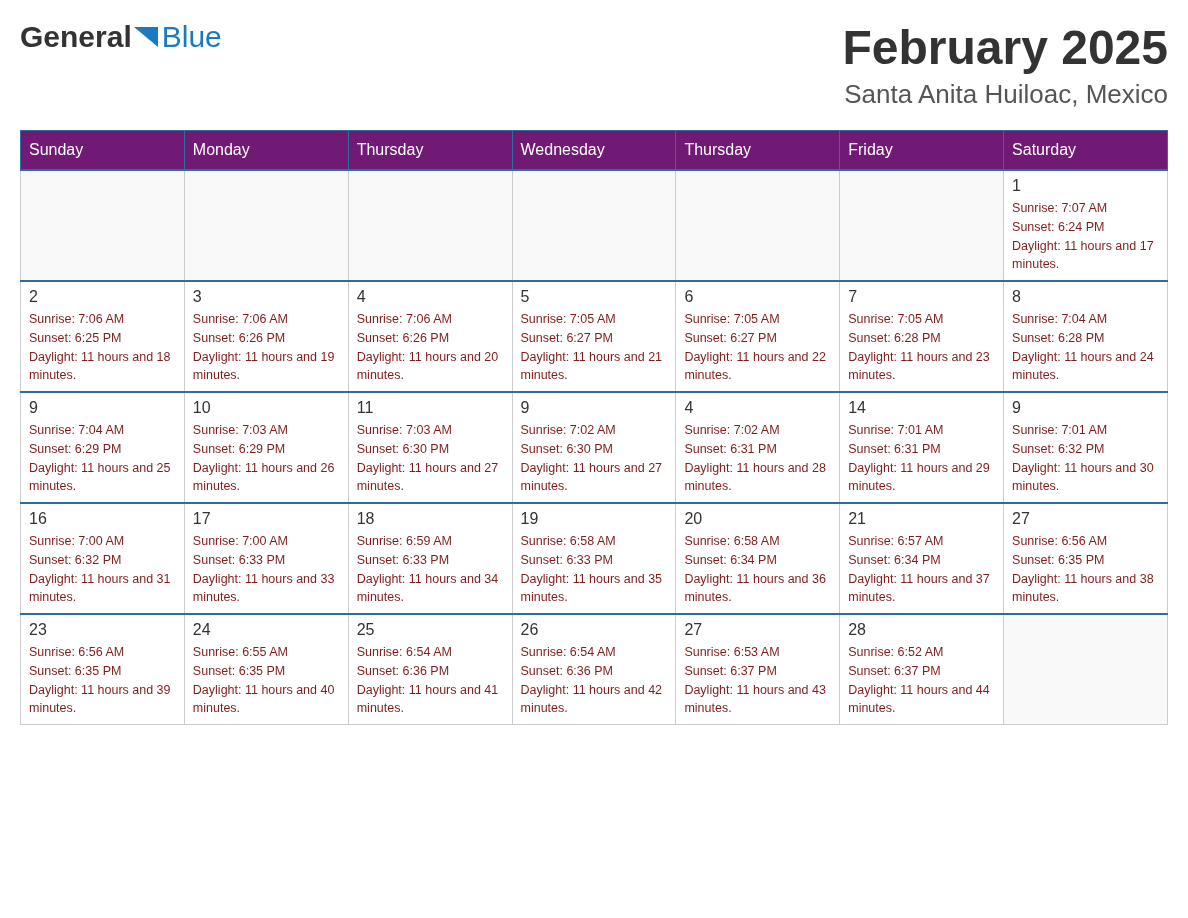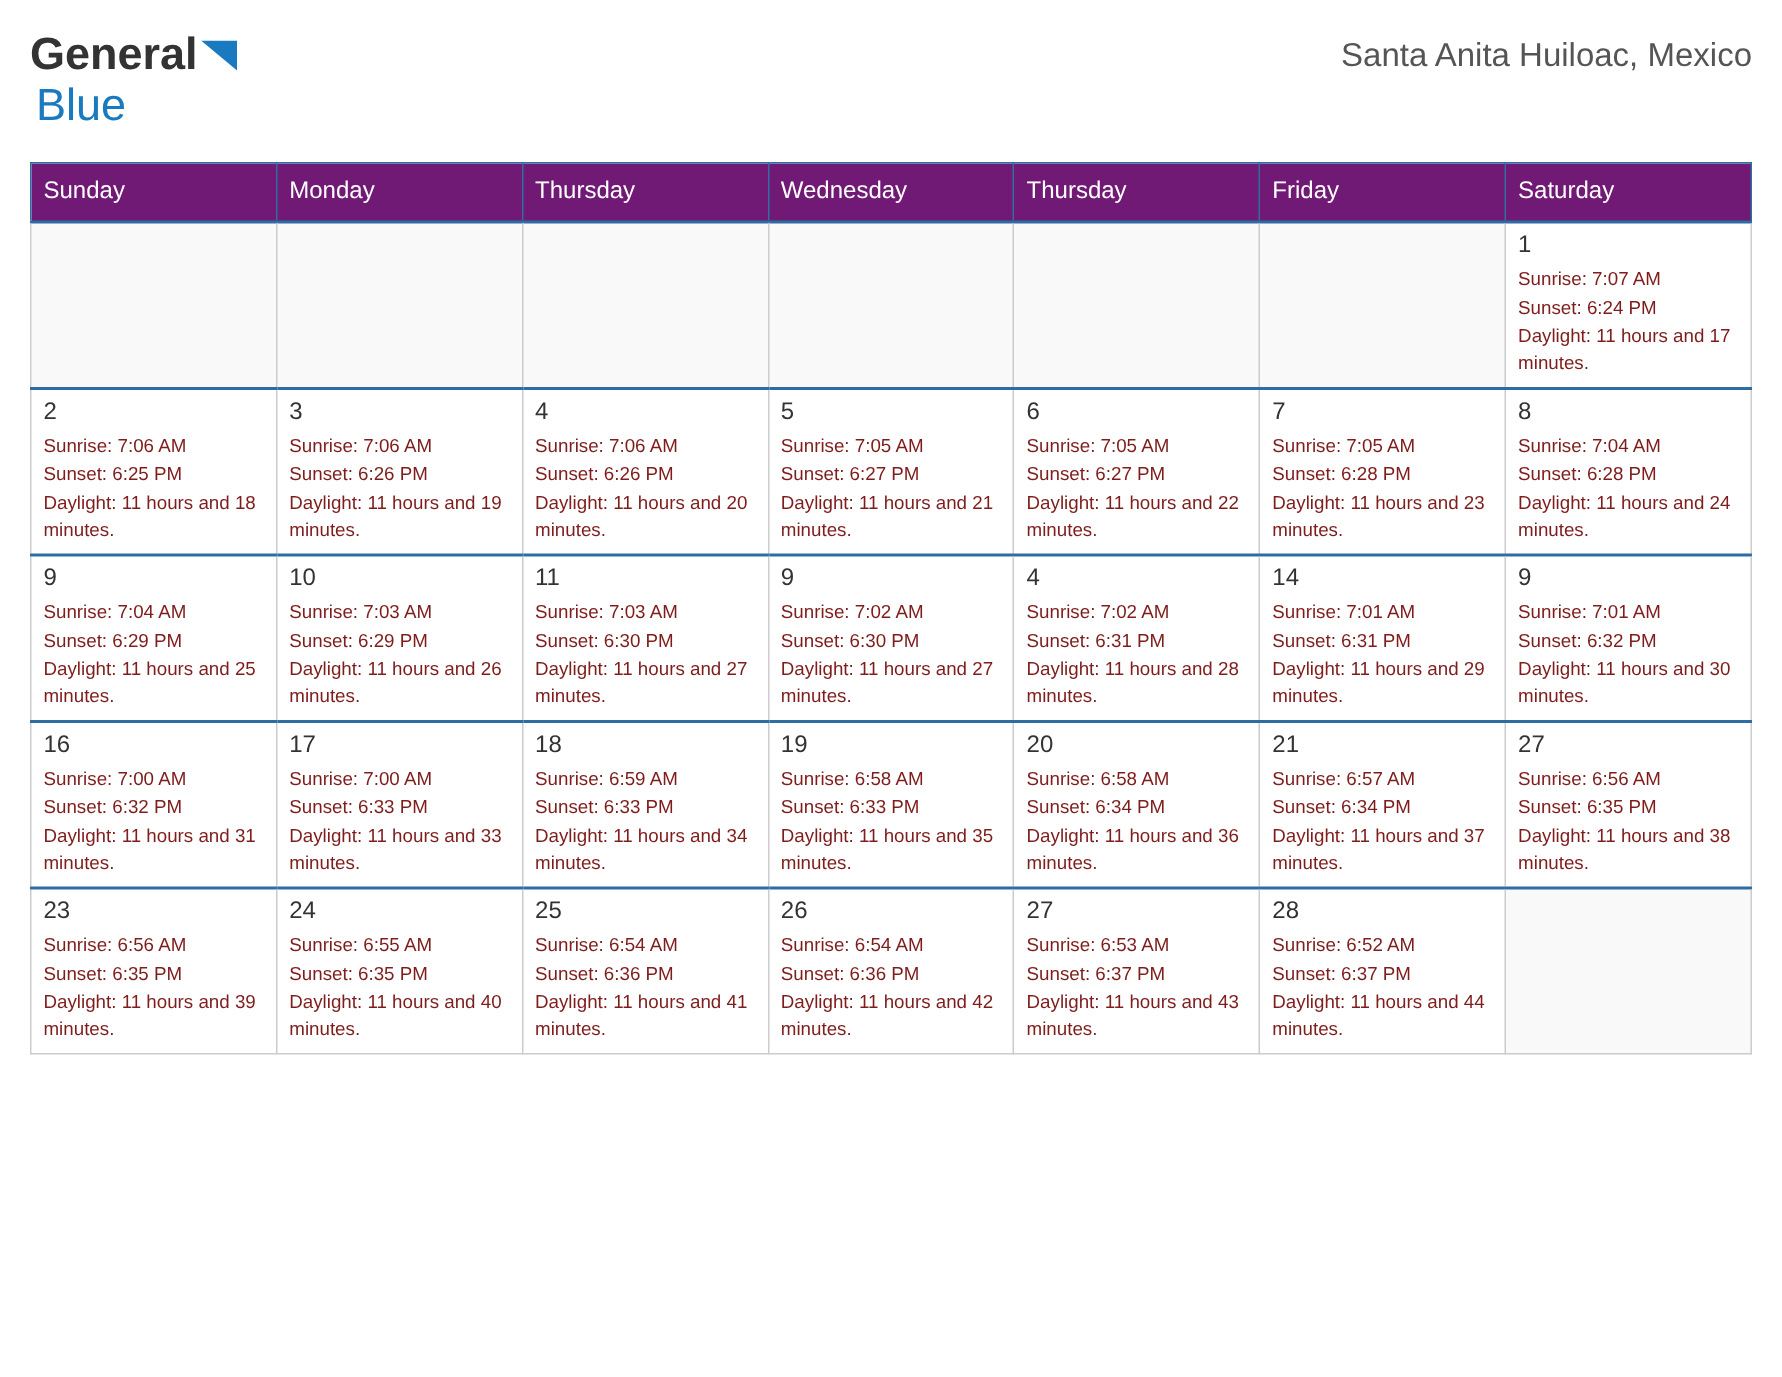--- a/index.html
+++ b/index.html
@@ -11,38 +11,37 @@
       min-height: 918px;
     }
     .header {
       display: flex;
       justify-content: space-between;
       align-items: flex-start;
       margin-bottom: 20px;
     }
     .logo {
       display: flex;
-      flex-direction: column;
       align-items: flex-start;
       justify-content: center;
     }
     .logo-row {
       display: flex;
       align-items: center;
     }
     .title-block {
       text-align: right;
     }
     .month-title {
       font-size: 48px;
       font-weight: bold;
       color: #333;
     }
     .location-title {
-      font-size: 22px;
+      font-size: 26px;
       color: #555;
       margin-top: 4px;
     }
     .calendar {
       width: 100%;
       border-collapse: collapse;
     }
     .calendar th {
       background-color: #701a75;
       color: #fff;
@@ -88,20 +87,21 @@
       <span style="font-size:30px;font-weight:bold;color:#333;">General</span>
       <svg width="24" height="24" viewBox="0 0 24 24" style="margin-left:2px;margin-top:4px;">
         <polygon points="0,0 24,0 24,20" fill="#1a7abf"></polygon>
       </svg>
     </div>
     <div>
       <span style="font-size:30px;font-weight:normal;color:#1a7abf;margin-left:4px;">Blue</span>
     </div>
   </div>
   <div class="title-block">
+    <div class="month-title">February 2025</div>
     <div class="location-title">Santa Anita Huiloac, Mexico</div>
   </div>
 </div>
 
 <table class="calendar">
   <thead>
     <tr>
     <th>Sunday</th>
         <th>Monday</th>
         <th>Thursday</th>

